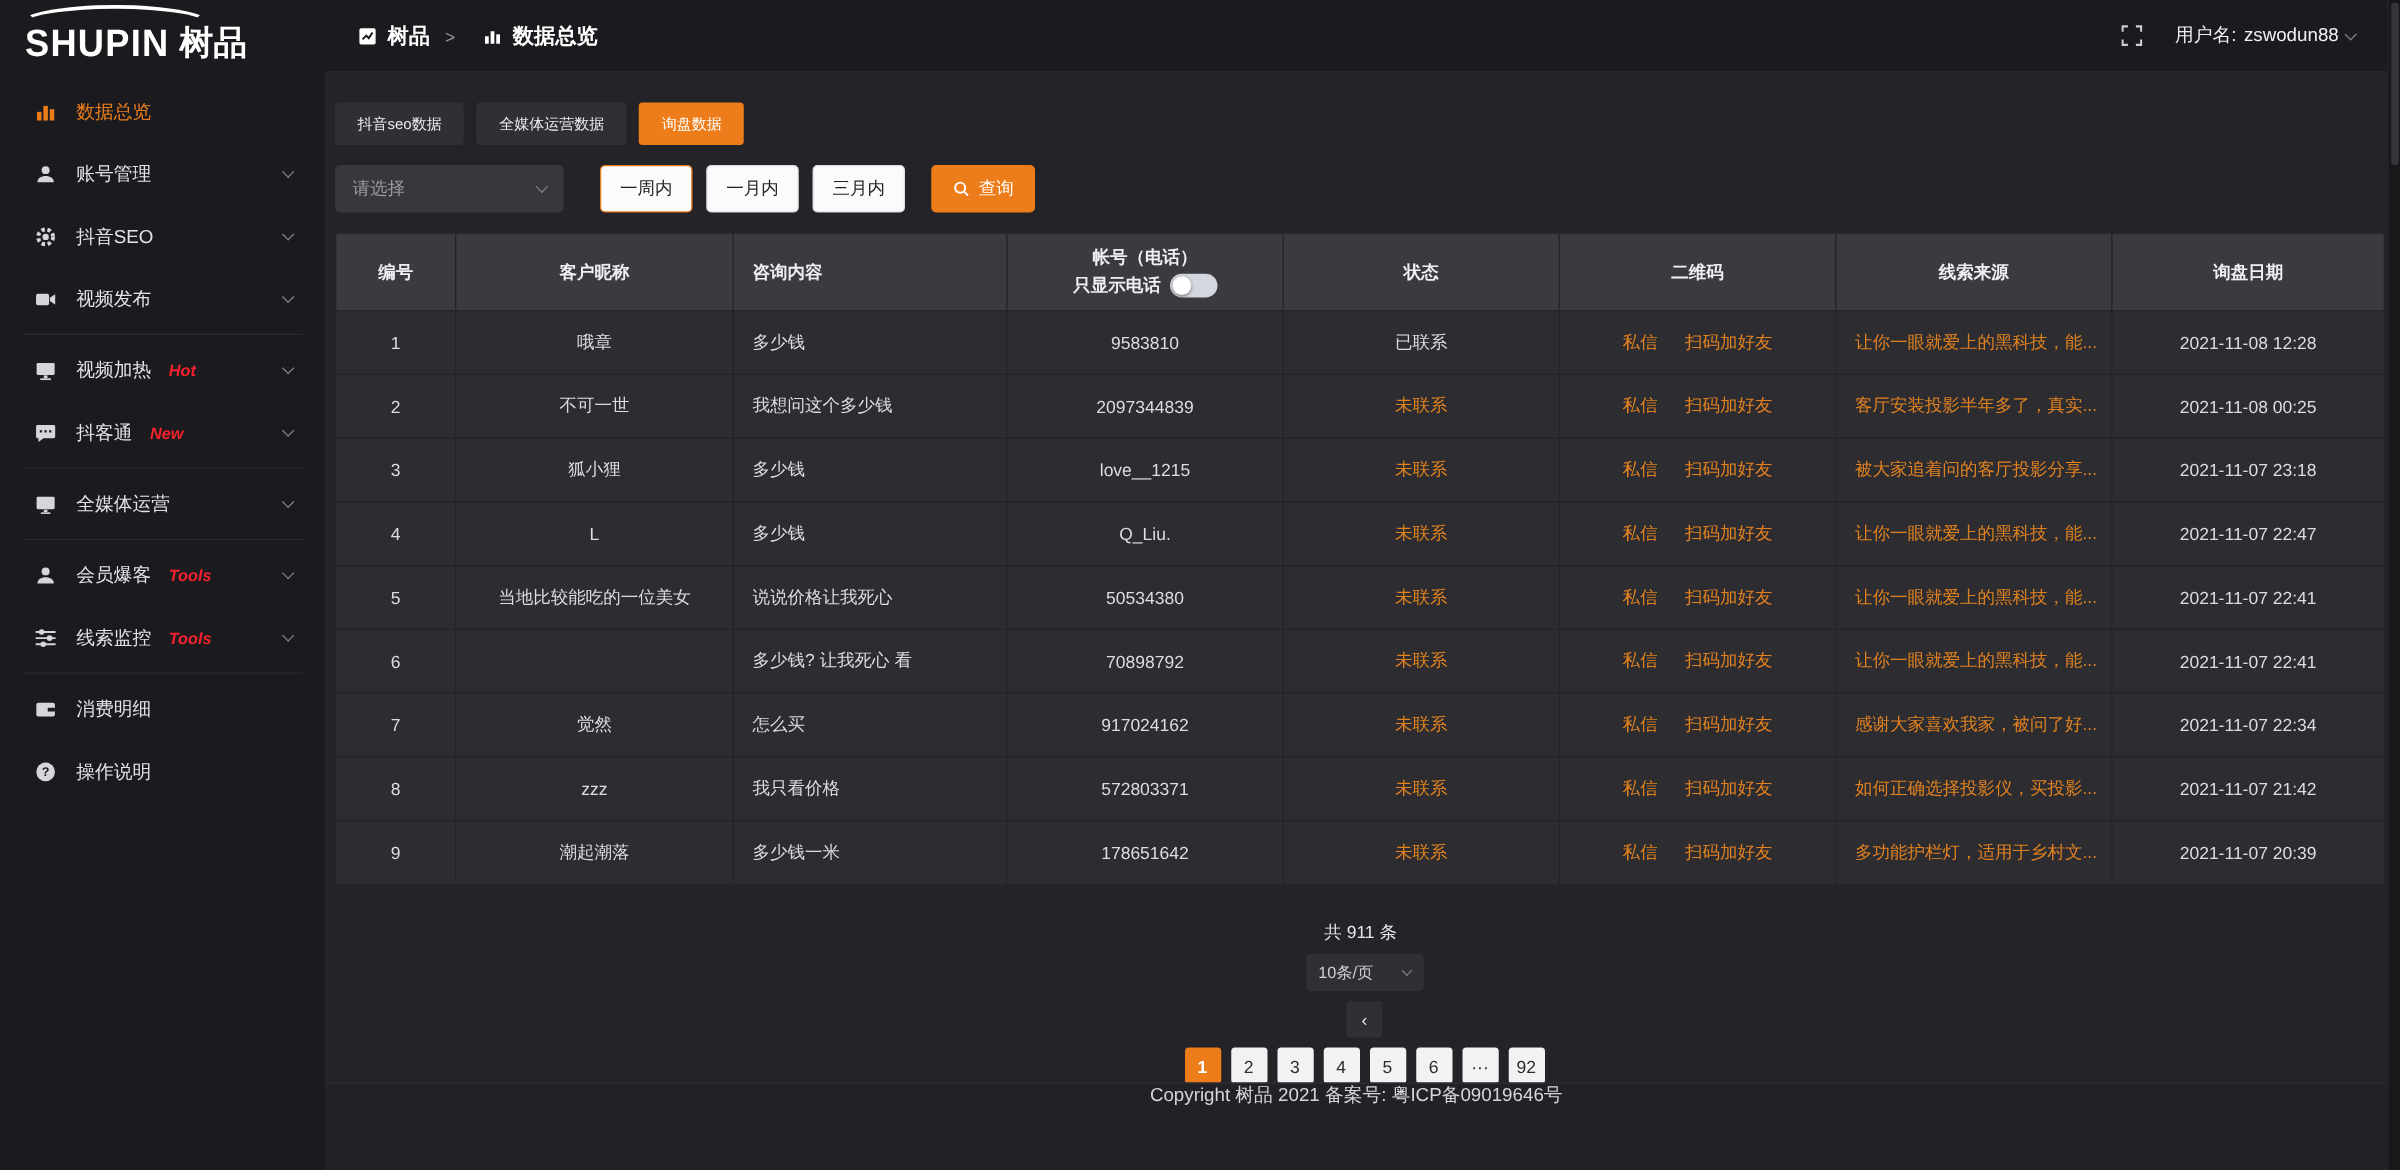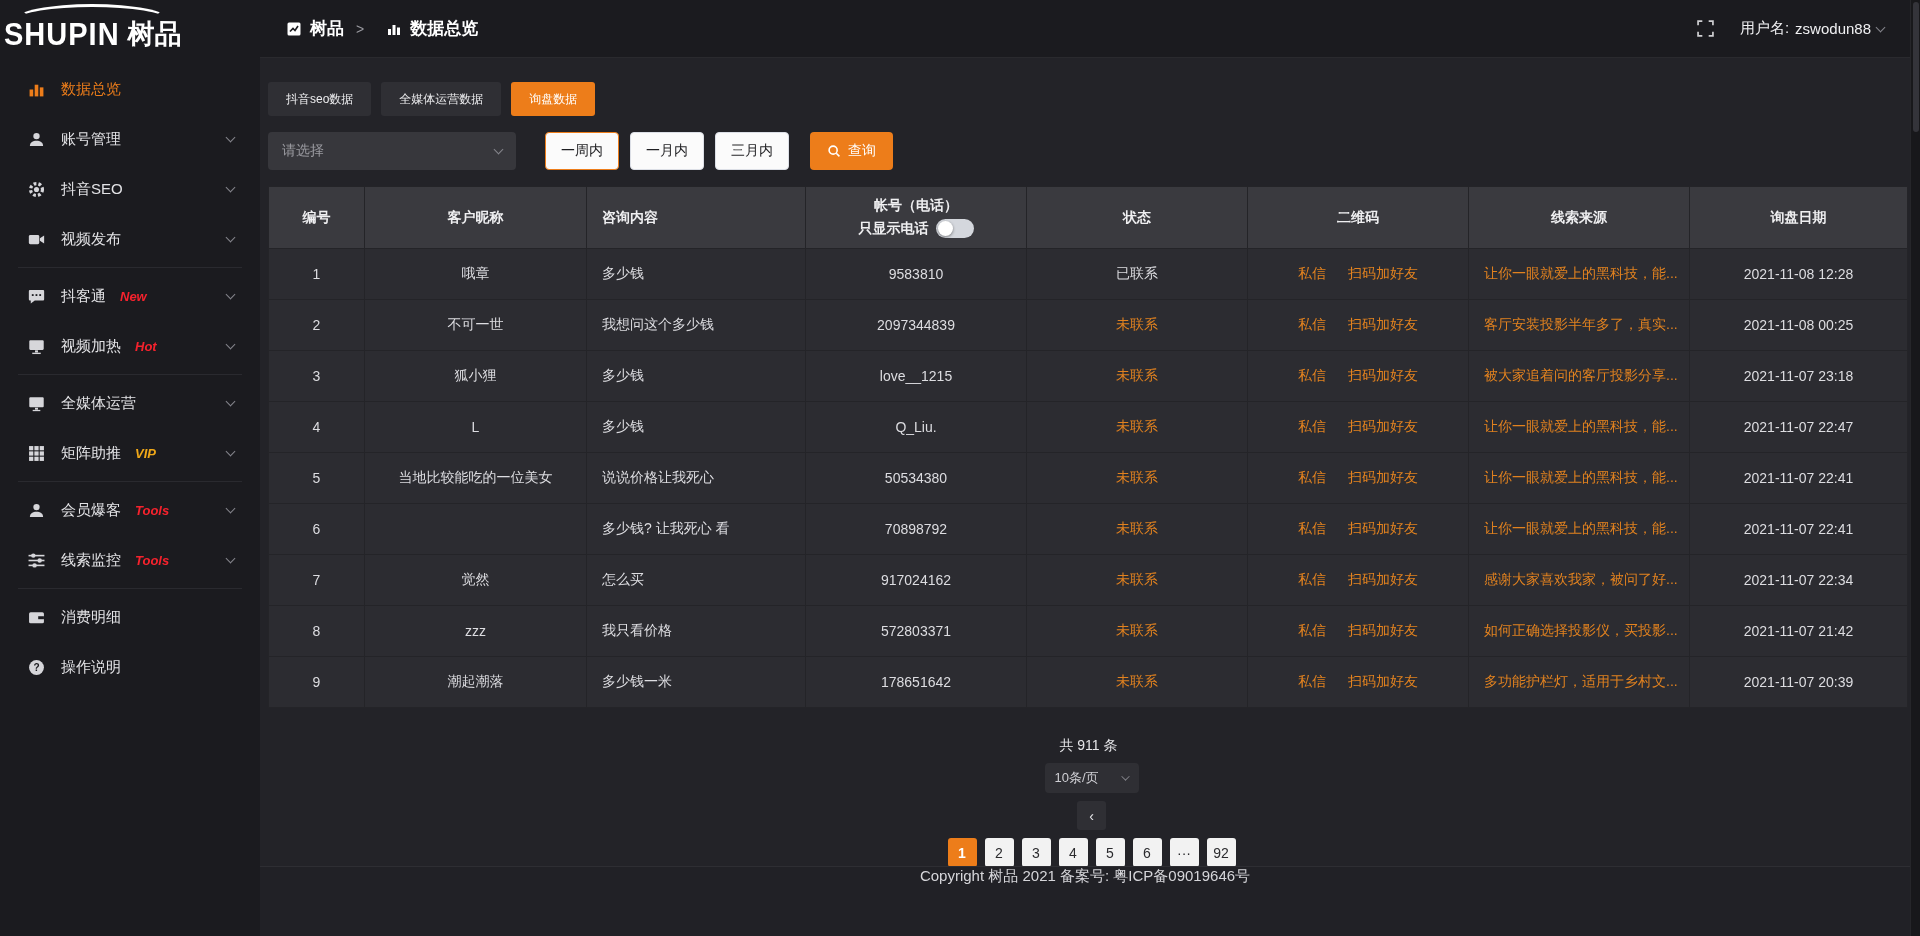--- a/index.html
+++ b/index.html
@@ -7,21 +7,21 @@
   body {
     font-family:"Liberation Sans","DejaVu Sans",sans-serif;
     background:#232328; color:#e9e9ec; font-size:14px; position:relative;
   }
   :root{
     --accent:#ed7d1a; --link:#e2821f; --red:#f5222d; --gold:#f0a818;
     --dark:#1b1b1f; --panel:#2f2f34; --row:#2c2c31; --thead:#3a3a3f; --line:#242428;
   }
   
   .sidebar{position:absolute;left:0;top:0;width:260px;height:936px;background:var(--dark);z-index:5;}
-  .logo{height:58px;display:flex;align-items:flex-end;padding:0 0 6px 4px;position:relative;}
+  .logo{height:58px;display:flex;align-items:flex-end;padding:0 0 6px 20px;position:relative;}
   .logo-arc{position:absolute;left:16px;top:4px;width:152px;height:30px;border:3px solid transparent;border-top:3px solid #fff;border-radius:50%;}
   .logo-en{font-size:29px;font-weight:800;letter-spacing:1px;color:#fff;transform:scaleY(1.05);}
   .logo-cn{font-size:27px;font-weight:700;color:#fff;margin-left:8px;}
   .nav{padding-top:6px;}
   .nav-item{height:50px;display:flex;align-items:center;padding:0 26px 0 28px;cursor:pointer;color:#e3e3e6;}
   .nav-item .ic{width:18px;height:18px;margin-right:15px;color:#d6d6da;flex:0 0 18px;display:flex;align-items:center;}
   .nav-item .lbl{font-size:15px;}
   .nav-item.active,.nav-item.active .ic{color:var(--accent);}
   .badge{font-style:italic;font-weight:700;font-size:13px;margin-left:14px;}
   .badge.red{color:var(--red);} .badge.gold{color:var(--gold);}
@@ -36,21 +36,21 @@
   .top-right{margin-left:auto;display:flex;align-items:center;gap:26px;}
   .fullscreen{cursor:pointer;display:flex;}
   .user{display:flex;align-items:center;gap:6px;font-size:15px;color:#f0f0f2;cursor:pointer;}
   .user .chev{margin-top:-2px;}
   
   .main{position:absolute;left:260px;top:58px;right:13px;}
   .tabs{display:flex;gap:10px;margin:24px 0 0 8px;}
   .tab{height:34px;padding:0 18px;background:var(--panel);color:#ededef;border:none;border-radius:3px;font-size:12px;cursor:pointer;font-family:inherit;}
   .tab.active{background:var(--accent);color:#fff;}
   .filters{display:flex;gap:11px;margin:16px 0 0 8px;align-items:center;}
-  .select{width:248px;height:38px;background:#37373c;border-radius:4px;display:flex;align-items:center;padding:0 14px;color:#9a9aa0;cursor:pointer;}
+  .select{width:183px;height:38px;background:#37373c;border-radius:4px;display:flex;align-items:center;padding:0 14px;color:#9a9aa0;cursor:pointer;}
   .select .sp{flex:1;}
   .rbtn{height:38px;padding:0 15px;background:#fbfbfb;border:1px solid #dcdfe6;border-radius:4px;color:#1f1f22;font-size:14px;cursor:pointer;font-family:inherit;}
   .rbtn.active{border-color:var(--accent);}
   .qbtn{height:38px;padding:0 17px;margin-left:10px;background:var(--accent);color:#fff;border:none;border-radius:4px;font-size:14px;cursor:pointer;display:flex;align-items:center;gap:7px;font-family:inherit;}
   
   table{border-collapse:collapse;width:1639px;margin:16px 0 0 8px;table-layout:fixed;background:var(--row);}
   th,td{border:1px solid var(--line);text-align:center;font-weight:400;color:#dddde1;}
   thead th{background:var(--thead);height:62px;color:#efeff1;font-weight:600;font-size:14px;}
   tbody td{height:51px;font-size:14px;}
   td.left,th.left{text-align:left;padding-left:15px;}
@@ -138,83 +138,62 @@
         </span>
       <span class="lbl">视频发布</span>
 
       <span class="sp"></span>
       <span class="chev"></span>
     </div>
   <div class="nav-div"></div>
     <div class="nav-item">
       <span class="ic">
           <svg width="17" height="17" viewBox="0 0 16 16" fill="currentColor">
+            <rect x="1.2" y="2.2" width="13.6" height="9" rx="1"></rect>
+            <rect x="6.6" y="11.6" width="2.8" height="2"></rect>
+            <rect x="4" y="13.8" width="8" height="1.3"></rect>
+          </svg>
+        </span>
+      <span class="lbl">视频加热</span>
+      <span class="badge red">Hot</span>
+      <span class="sp"></span>
+      <span class="chev"></span>
+    </div>
+
+    <div class="nav-item">
+      <span class="ic">
+          <svg width="17" height="17" viewBox="0 0 16 16" fill="currentColor">
             <path d="M2 1.8h12c.7 0 1.2.5 1.2 1.2v7.6c0 .7-.5 1.2-1.2 1.2H6.4L2.6 14.6v-2.8H2c-.7 0-1.2-.5-1.2-1.2V3c0-.7.5-1.2 1.2-1.2z"></path>
             <g fill="#1b1b1f">
               <rect x="3.6" y="5.8" width="1.7" height="1.7"></rect>
               <rect x="7.1" y="5.8" width="1.7" height="1.7"></rect>
               <rect x="10.6" y="5.8" width="1.7" height="1.7"></rect>
             </g>
           </svg>
         </span>
       <span class="lbl">抖客通</span>
       <span class="badge red">New</span>
       <span class="sp"></span>
       <span class="chev"></span>
     </div>
-
-    <div class="nav-item">
-      <span class="ic">
-          <svg width="17" height="17" viewBox="0 0 16 16" fill="currentColor">
-            <rect x="1.2" y="2.2" width="13.6" height="9" rx="1"></rect>
-            <rect x="6.6" y="11.6" width="2.8" height="2"></rect>
-            <rect x="4" y="13.8" width="8" height="1.3"></rect>
-          </svg>
-        </span>
-      <span class="lbl">视频加热</span>
-      <span class="badge red">Hot</span>
-      <span class="sp"></span>
-      <span class="chev"></span>
-    </div>
   <div class="nav-div"></div>
     <div class="nav-item">
       <span class="ic">
           <svg width="17" height="17" viewBox="0 0 16 16" fill="currentColor">
             <rect x="1.2" y="2.2" width="13.6" height="9.4" rx="1"></rect>
             <rect x="6.6" y="12" width="2.8" height="1.8"></rect>
             <rect x="4.4" y="14" width="7.2" height="1.2"></rect>
           </svg>
         </span>
       <span class="lbl">全媒体运营</span>
 
       <span class="sp"></span>
       <span class="chev"></span>
     </div>
 
-    <div class="nav-item">
-      <span class="ic">
-          <svg width="17" height="17" viewBox="0 0 16 16" fill="currentColor">
-            <g>
-              <rect x="1" y="1" width="4" height="4"></rect>
-              <rect x="6" y="1" width="4" height="4"></rect>
-              <rect x="11" y="1" width="4" height="4"></rect>
-              <rect x="1" y="6" width="4" height="4"></rect>
-              <rect x="6" y="6" width="4" height="4"></rect>
-              <rect x="11" y="6" width="4" height="4"></rect>
-              <rect x="1" y="11" width="4" height="4"></rect>
-              <rect x="6" y="11" width="4" height="4"></rect>
-              <rect x="11" y="11" width="4" height="4"></rect>
-            </g>
-          </svg>
-        </span>
-      <span class="lbl">矩阵助推</span>
-      <span class="badge gold">VIP</span>
-      <span class="sp"></span>
-      <span class="chev"></span>
-    </div>
   <div class="nav-div"></div>
     <div class="nav-item">
       <span class="ic">
           <svg width="17" height="17" viewBox="0 0 16 16" fill="currentColor">
             <circle cx="8" cy="4.8" r="3"></circle>
             <path d="M1.8 14c0-3.2 2.8-4.8 6.2-4.8s6.2 1.6 6.2 4.8z"></path>
           </svg>
         </span>
       <span class="lbl">会员爆客</span>
       <span class="badge red">Tools</span>

